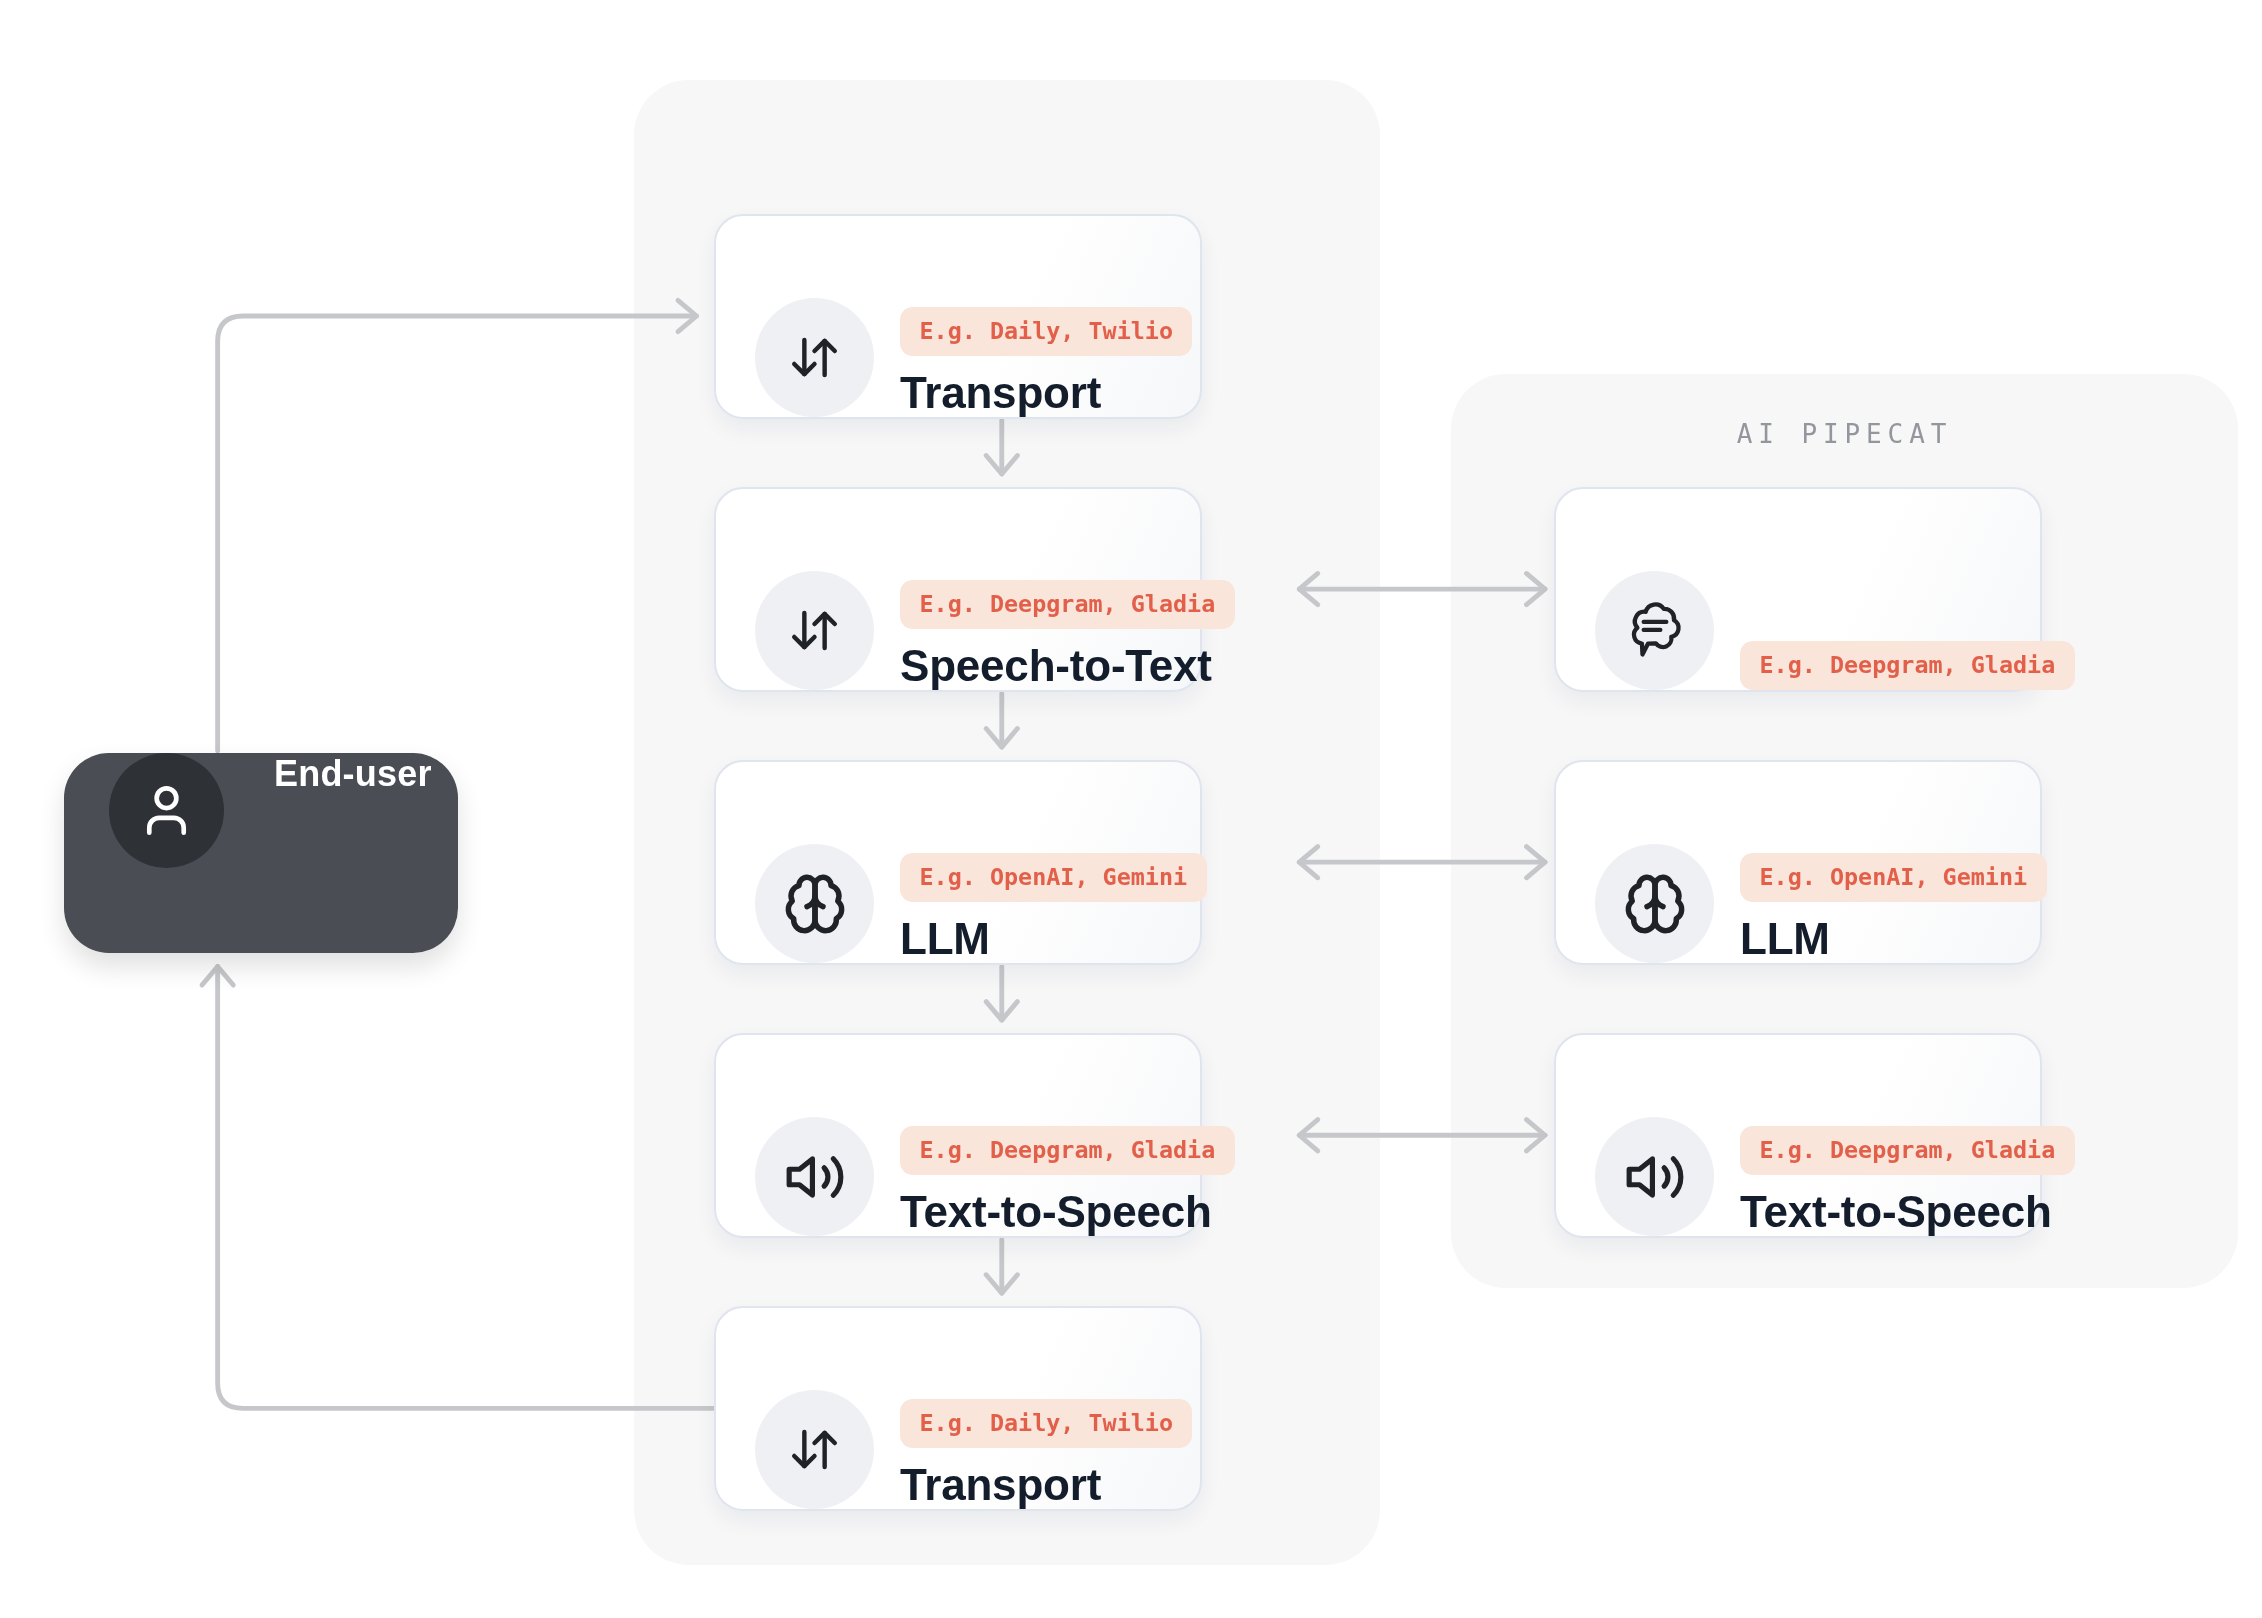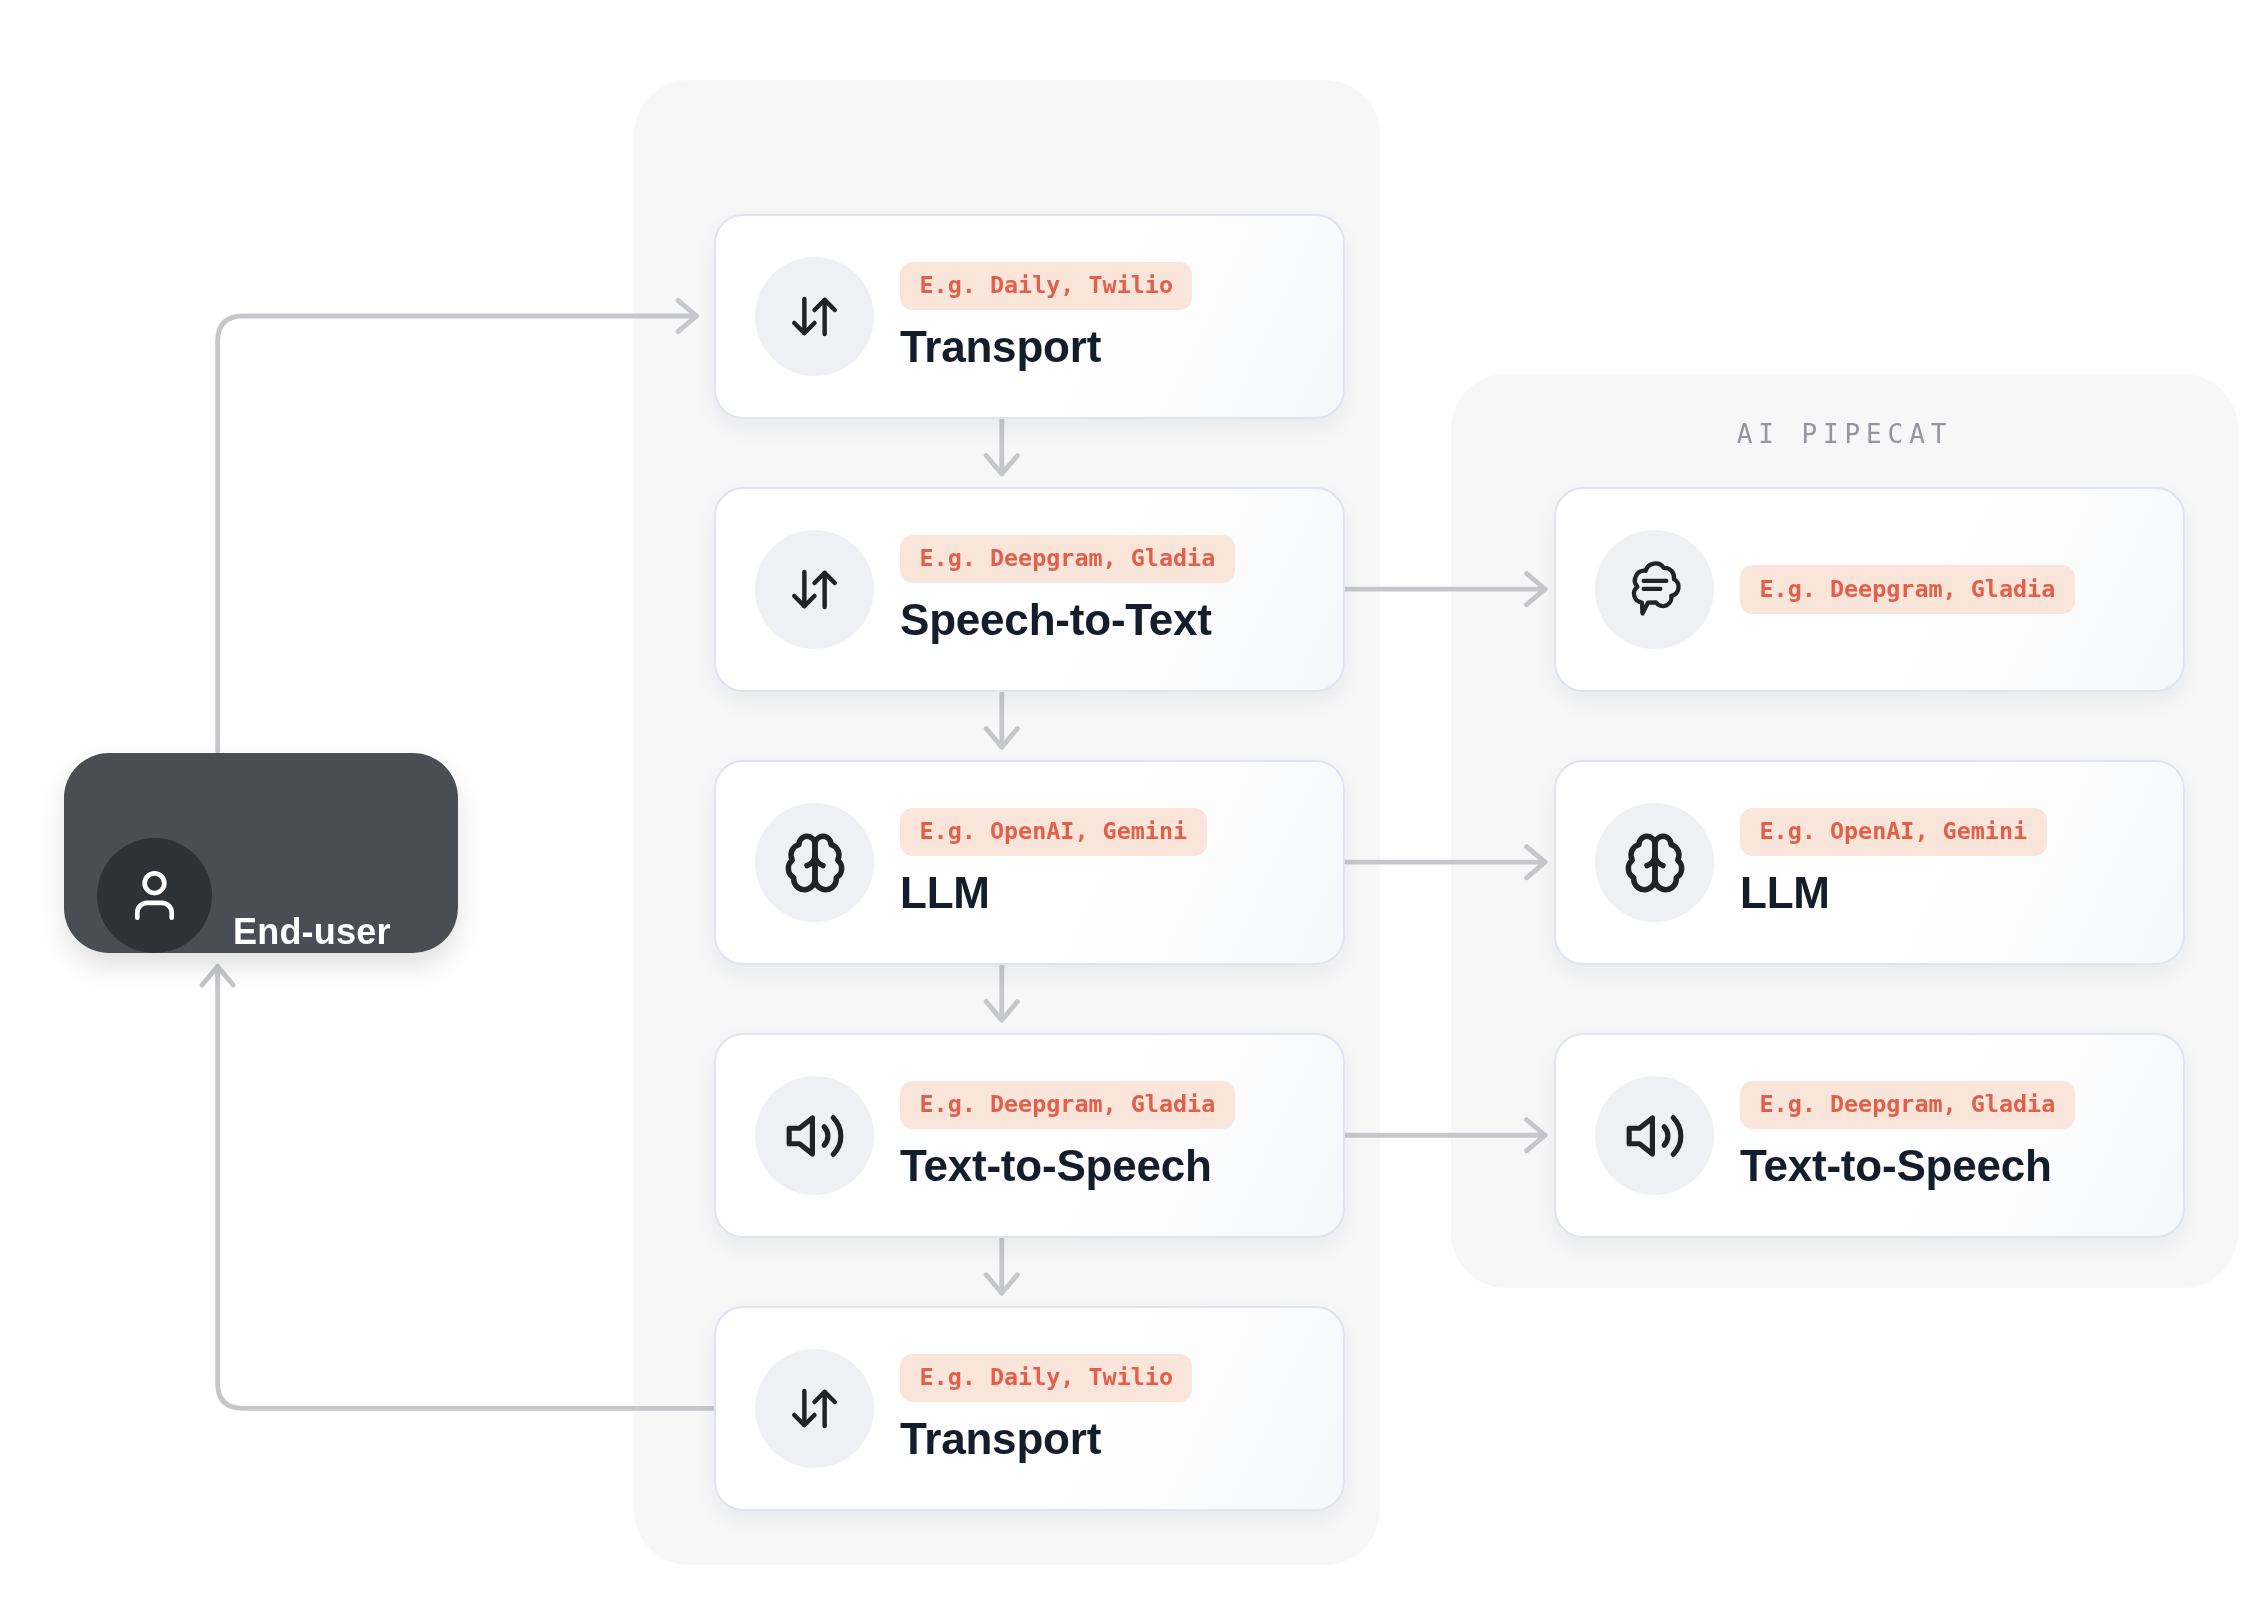--- a/index.html
+++ b/index.html
@@ -12,38 +12,38 @@
   body{background:var(--page_bg,#fff);font-family:"Liberation Sans",sans-serif;}
   .canvas{position:relative;width:2263px;height:1619px;background:var(--page_bg,#fff);overflow:hidden;}
 
   .connectors{position:absolute;left:0;top:0;z-index:1;}
 
   .panel{position:absolute;background:var(--panel_bg,#f7f7f8);border-radius:55px;z-index:0;}
   .panel-title{position:absolute;z-index:1;margin:0;text-align:center;
     font-family:"DejaVu Sans Mono",monospace;font-weight:500;font-size:26px;
     letter-spacing:5.9px;color:var(--muted_header,#94969d);}
 
-  .card{position:absolute;width:631px;height:205px;z-index:2;box-sizing:border-box;
+  .card{position:absolute;width:488px;height:205px;z-index:2;box-sizing:border-box;
     background:linear-gradient(115deg,#ffffff 58%,#f6f7f9 100%);
     border:2px solid var(--card_border,#dfe4ee);border-radius:29px;
     box-shadow:0 9.8px 21.5px rgba(25,35,55,.06);
-    display:flex;align-items:center;padding-left:39px;}
+    display:flex;align-items:flex-end;padding-left:39px;}
   .icon-circle{width:119px;height:119px;border-radius:50%;flex:0 0 auto;
     background:var(--icon_circle_bg,#eff0f3);display:flex;align-items:center;justify-content:center;}
   .card-text{display:flex;flex-direction:column;align-items:flex-start;gap:12.7px;margin-left:26px;}
   .tag{font-family:"DejaVu Sans Mono",monospace;font-weight:700;font-size:23.4px;
     color:var(--accent_text,#e2604a);background:var(--accent_bg,#fae5db);
     padding:9.8px 19.5px;border-radius:12.7px;white-space:nowrap;line-height:1.25;}
   .card-title{font-size:44px;font-weight:700;color:var(--title_text,#141d2b);
     letter-spacing:-0.2px;line-height:1.1;}
 
   .enduser{position:absolute;left:64px;top:753px;width:394px;height:200px;z-index:2;
     background:var(--enduser_bg,#4a4d53);border-radius:45px;
     box-shadow:0 13.7px 27px rgba(0,0,0,.12);
-    display:flex;align-items:flex-end;padding-left:33px;box-sizing:border-box;gap:21px;}
+    display:flex;align-items:flex-start;padding-left:45px;box-sizing:border-box;gap:50px;}
   .enduser-circle{width:115px;height:115px;border-radius:50%;flex:0 0 auto;
     background:var(--enduser_circle,#2e3136);display:flex;align-items:center;justify-content:center;}
   .enduser-label{color:#ffffff;font-size:36px;font-weight:700;letter-spacing:0.2px;}
 
   svg.glyph{display:block;}
 </style>
 </head>
 <body>
 
 <div class="canvas">

